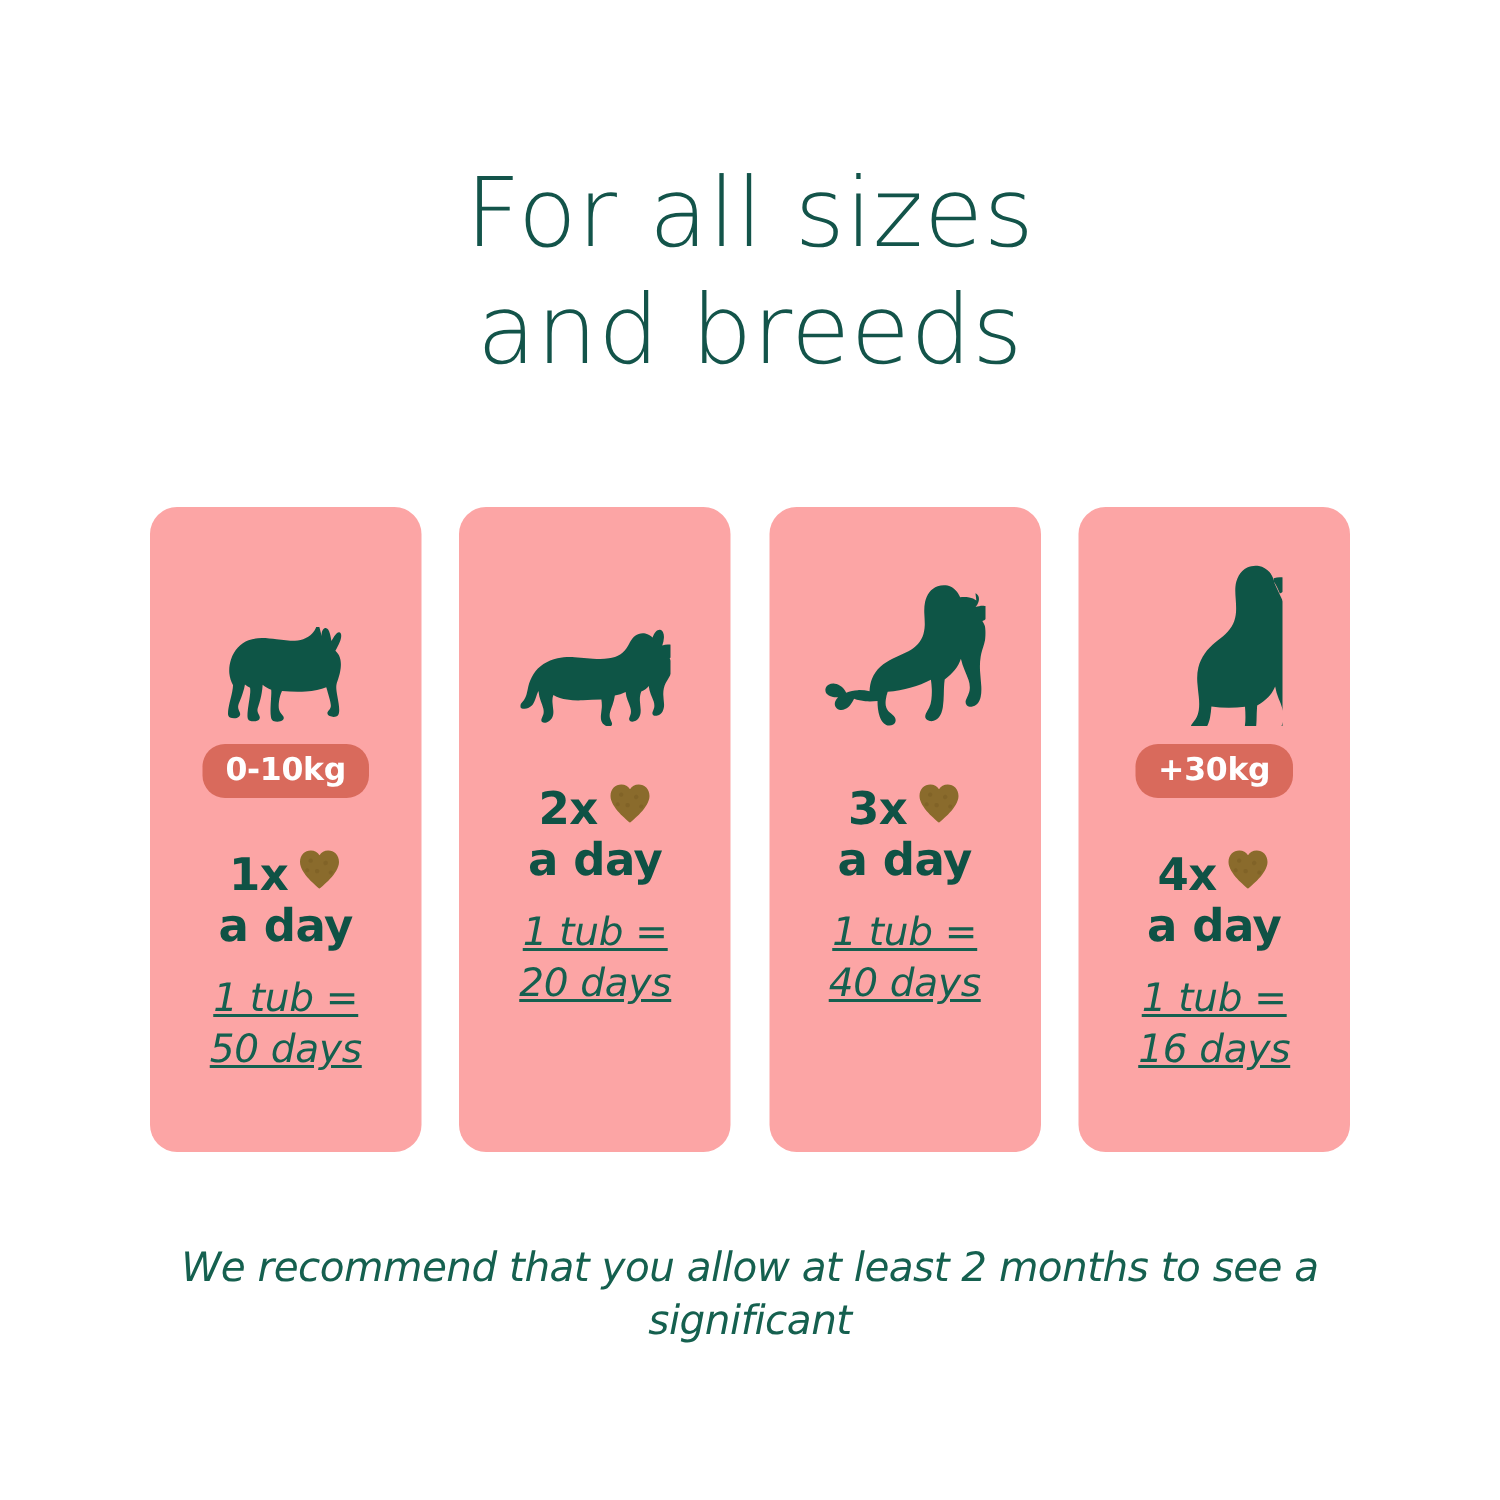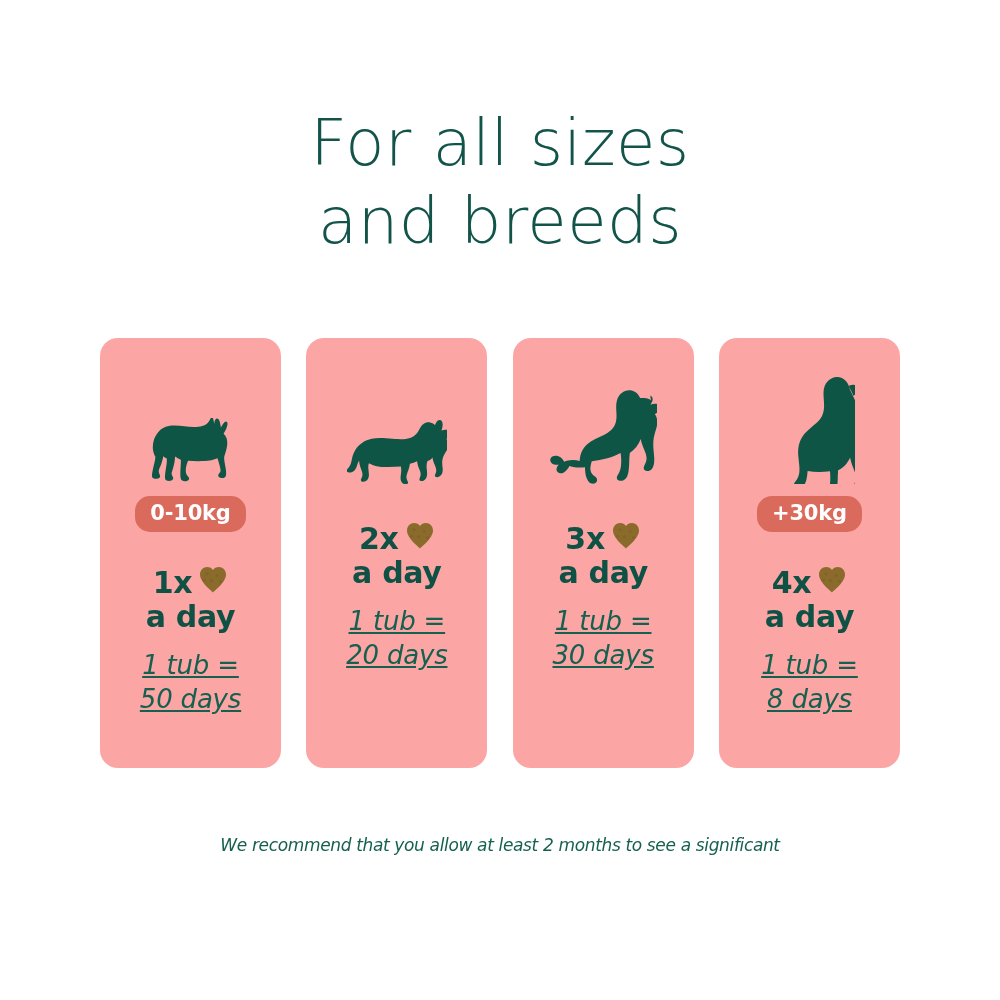--- a/index.html
+++ b/index.html
@@ -127,21 +127,21 @@
   
   .footer {
     position: absolute;
     top: 828px;
     left: 100px;
     width: 800px;
     text-align: center;
     color: #15604F;
     font-family: "DejaVu Sans", sans-serif;
     font-style: italic;
-    font-size: 17px;
+    font-size: 27px;
     line-height: 35px;
     letter-spacing: -0.35px;
   }
   .footer span { display: block; }
 </style>
 </head>
 <body>
 
 <div class="poster">
 
@@ -214,21 +214,21 @@
             <svg width="30" height="27" viewBox="0 0 30 27" aria-hidden="true">
               <path fill="#8A6B2C" d="M15 26.4C13.4 25 2 16.2 2 8.6 2 4 5.3 1 9.2 1c2.5 0 4.6 1.3 5.8 3.1C16.2 2.3 18.3 1 20.8 1 24.7 1 28 4 28 8.6c0 7.6-11.4 16.4-13 17.8z"></path>
               <path fill="#7A5D24" d="M8.4 6.6c0.7-0.4 1.6-0.2 2 0.5 0.4 0.7 0.1 1.5-0.6 1.9-0.7 0.4-1.6 0.2-2-0.5-0.4-0.7-0.1-1.5 0.6-1.9zM18.6 8c0.8-0.3 1.6 0.1 1.9 0.9 0.3 0.7-0.1 1.5-0.9 1.8-0.8 0.3-1.6-0.1-1.9-0.9-0.3-0.7 0.1-1.5 0.9-1.8zM13.1 13.4c0.8-0.2 1.6 0.3 1.8 1.1 0.2 0.8-0.3 1.5-1.1 1.7-0.8 0.2-1.6-0.3-1.8-1.1-0.2-0.8 0.3-1.5 1.1-1.7zM21.7 14.6c0.6-0.5 1.5-0.4 2 0.3 0.4 0.6 0.2 1.5-0.5 1.9-0.6 0.4-1.5 0.2-1.9-0.4-0.4-0.6-0.2-1.4 0.4-1.8zM6.1 13.1c0.6-0.4 1.5-0.2 1.9 0.5 0.4 0.6 0.1 1.5-0.6 1.8-0.6 0.3-1.5 0.1-1.8-0.6-0.4-0.6-0.1-1.4 0.5-1.7z" opacity="0.55"></path>
             </svg>
           </span>
         </div>
         <span class="dose-line2">a day</span>
       </div>
       <div class="tub">
         <span>1 tub =</span>
-        <span>30 days</span>
+        <span>40 days</span>
       </div>
     </div>
 
     <div class="card">
       <div class="dog-wrap">
         <svg width="92" height="112" viewBox="0 0 92 112" aria-hidden="true">
           <path fill="#0E5546" d="M86.8 17.2c-0.5-2.8-1.6-5.6-3.5-7.8-1.8-2.1-4.3-3.6-7-4.1-2.6-0.5-5.4-0.1-7.8 1.1-2.4 1.2-4.4 3.1-5.7 5.4-1.3 2.3-2 4.9-2.2 7.5-0.2 2.7 0 5.4 0.2 8.1 0.2 2.9 0.4 5.8 0.2 8.7-0.2 2.7-0.8 5.4-2 7.9-1.2 2.5-3 4.7-5 6.6-2.1 2-4.5 3.7-6.7 5.6-2.6 2.2-5.1 4.6-7.1 7.4-2 2.8-3.5 6-4.3 9.4-0.8 3.2-0.9 6.5-0.7 9.8 0.2 3.3 0.7 6.6 1 9.9 0.3 2.9 0.4 5.8 0 8.6-0.3 2.1-1 4.2-2.1 6-0.8 1.3-1.9 2.4-2.7 3.7-0.6 1-1 2.2-0.6 3.3 0.4 1.1 1.5 1.8 2.7 2.1 1.5 0.3 3.1 0.1 4.5-0.6 1.6-0.8 2.8-2.1 3.7-3.6 1-1.8 1.6-3.8 2-5.8 0.5-2.4 0.7-4.9 0.9-7.4 3.8 0.6 7.7 0.9 11.6 0.9 3.6 0 7.2-0.2 10.8-0.7 0.2 2.3 0.3 4.7 0.3 7 0 2.3-0.1 4.7-0.6 6.9-0.3 1.7-1 3.3-1.9 4.7-0.7 1.1-1.6 2-2.2 3.1-0.5 0.9-0.7 2-0.2 2.9 0.5 1 1.6 1.5 2.8 1.7 1.4 0.2 2.9-0.1 4.1-0.8 1.4-0.8 2.4-2.1 3.1-3.5 0.8-1.7 1.3-3.6 1.6-5.5 0.4-2.5 0.6-5 0.7-7.5 0.1-3.3 0.1-6.6 0.4-9.9 2.7-1.4 5.2-3.2 7.3-5.4 2-2.1 3.6-4.6 4.7-7.3 0.5 2.8 1.3 5.5 2.3 8.1 0.9 2.3 1.9 4.5 2.6 6.9 0.6 2 1 4.1 0.8 6.2-0.1 1.6-0.6 3.1-1.2 4.6-0.5 1.2-1.2 2.3-1.5 3.6-0.2 1 0 2.1 0.7 2.9 0.8 0.8 2 1.1 3.2 1 1.5-0.1 2.9-0.8 3.9-1.9 1.2-1.3 1.8-3 2.2-4.7 0.5-2.3 0.5-4.7 0.4-7-0.2-3.2-0.6-6.4-0.8-9.6-0.2-3.4-0.2-6.9 0.4-10.3 0.5-2.9 1.5-5.7 2.3-8.5 0.8-2.8 1.4-5.8 1.1-8.7-0.2-2.2-0.9-4.3-2.1-6.1-1.2-1.9-2.8-3.4-4.3-5.1-1.4-1.6-2.7-3.4-3.4-5.4-0.7-1.9-0.8-4-0.7-6 0.1-2.2 0.5-4.4 0.7-6.6 0.2-2.5 0.3-5.1-0.2-7.6z"></path>
           <path fill="#0E5546" d="M86.2 13.5c1.7-0.5 3.5-0.8 5.3-0.6 1.4 0.2 2.8 0.7 3.7 1.8 0.8 0.9 1 2.2 0.7 3.4-0.3 1.2-1 2.3-1.9 3.2-1.1 1-2.4 1.8-3.8 2.4-1-2.8-2.2-5.5-4-8.1v-2.1z"></path>
         </svg>
       </div>
@@ -240,21 +240,21 @@
             <svg width="30" height="27" viewBox="0 0 30 27" aria-hidden="true">
               <path fill="#8A6B2C" d="M15 26.4C13.4 25 2 16.2 2 8.6 2 4 5.3 1 9.2 1c2.5 0 4.6 1.3 5.8 3.1C16.2 2.3 18.3 1 20.8 1 24.7 1 28 4 28 8.6c0 7.6-11.4 16.4-13 17.8z"></path>
               <path fill="#7A5D24" d="M8.4 6.6c0.7-0.4 1.6-0.2 2 0.5 0.4 0.7 0.1 1.5-0.6 1.9-0.7 0.4-1.6 0.2-2-0.5-0.4-0.7-0.1-1.5 0.6-1.9zM18.6 8c0.8-0.3 1.6 0.1 1.9 0.9 0.3 0.7-0.1 1.5-0.9 1.8-0.8 0.3-1.6-0.1-1.9-0.9-0.3-0.7 0.1-1.5 0.9-1.8zM13.1 13.4c0.8-0.2 1.6 0.3 1.8 1.1 0.2 0.8-0.3 1.5-1.1 1.7-0.8 0.2-1.6-0.3-1.8-1.1-0.2-0.8 0.3-1.5 1.1-1.7zM21.7 14.6c0.6-0.5 1.5-0.4 2 0.3 0.4 0.6 0.2 1.5-0.5 1.9-0.6 0.4-1.5 0.2-1.9-0.4-0.4-0.6-0.2-1.4 0.4-1.8zM6.1 13.1c0.6-0.4 1.5-0.2 1.9 0.5 0.4 0.6 0.1 1.5-0.6 1.8-0.6 0.3-1.5 0.1-1.8-0.6-0.4-0.6-0.1-1.4 0.5-1.7z" opacity="0.55"></path>
             </svg>
           </span>
         </div>
         <span class="dose-line2">a day</span>
       </div>
       <div class="tub">
         <span>1 tub =</span>
-        <span>8 days</span>
+        <span>16 days</span>
       </div>
     </div>
 
   </div>
 
   <div class="footer">
     <span>We recommend that you allow at least 2 months to see a significant</span>
   </div>
 
 </div>

